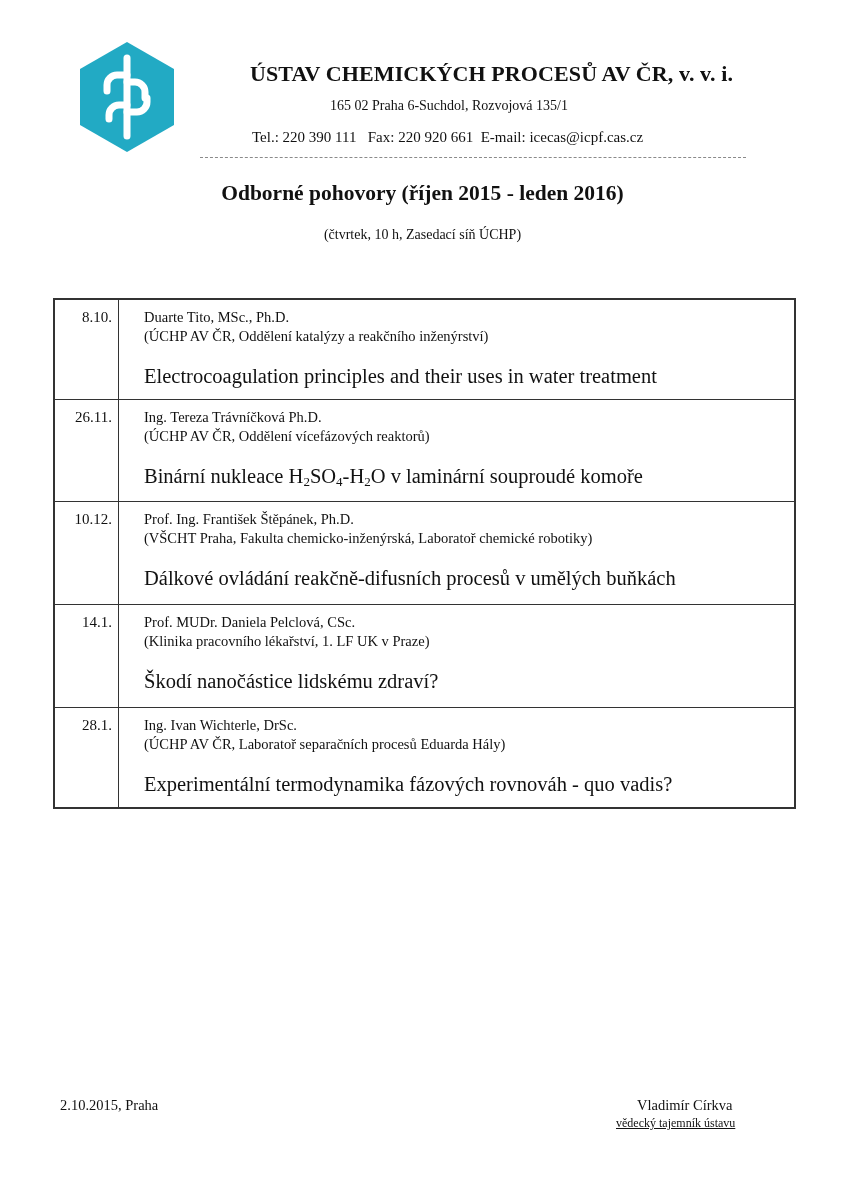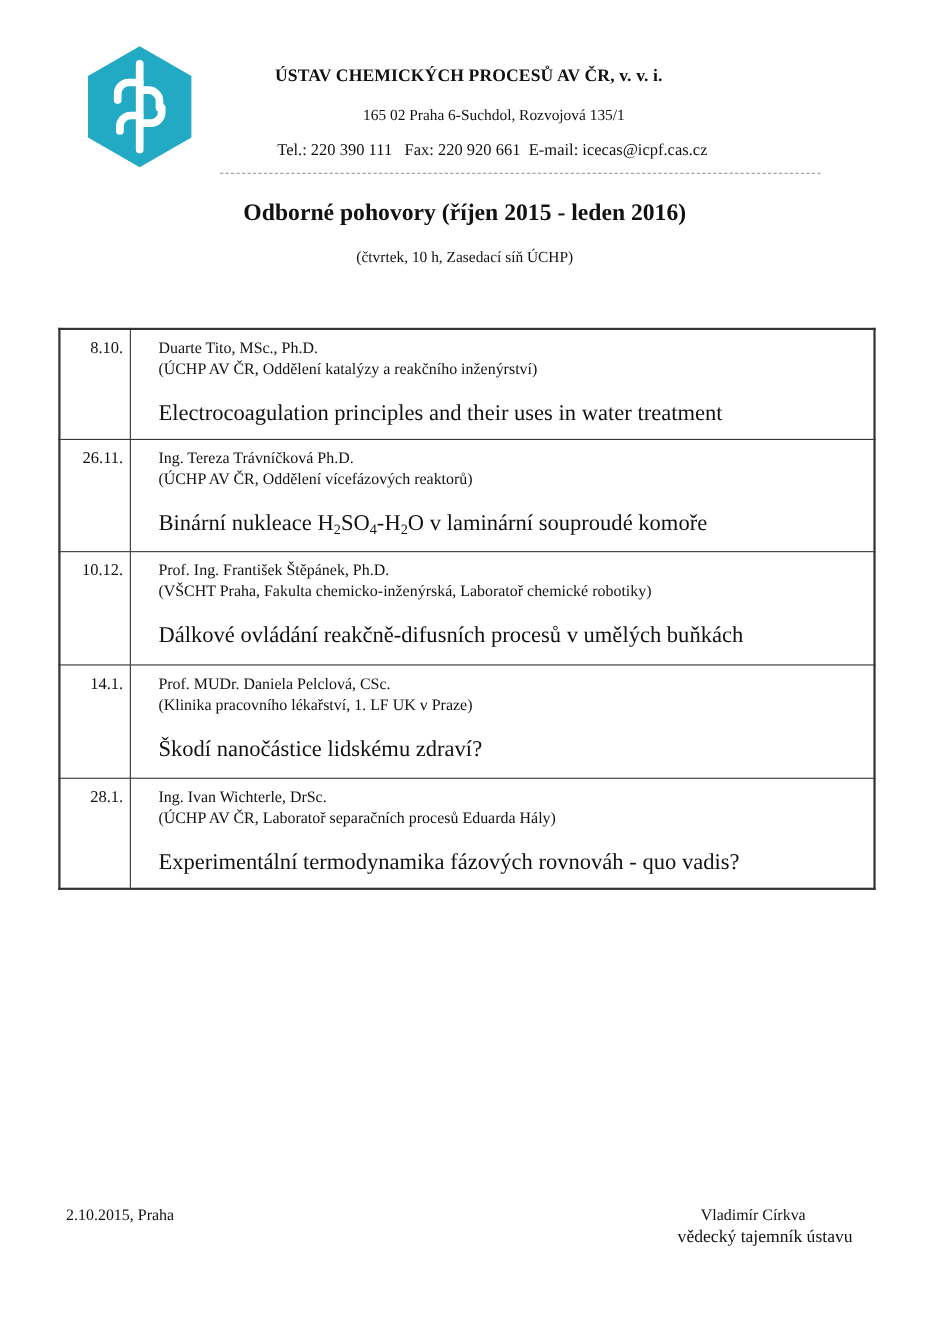--- a/index.html
+++ b/index.html
@@ -3,21 +3,21 @@
 <meta charset="utf-8">
 <style>
   html, body { margin: 0; padding: 0; background: #ffffff; }
   body {
     width: 845px; height: 1200px; position: relative; overflow: hidden;
     font-family: "Liberation Serif", serif; color: #111;
   }
   .logo { position: absolute; left: 77px; top: 40px; width: 100px; height: 114px; }
   .org-name {
     position: absolute; left: 250px; top: 61px; width: 470px;
-    font-size: 16px; font-weight: bold; white-space: nowrap; letter-spacing: 0.1px;
+    font-size: 22px; font-weight: bold; white-space: nowrap; letter-spacing: 0.1px;
   }
   .address {
     position: absolute; left: 330px; top: 98px;
     font-size: 14px; white-space: nowrap;
   }
   .contacts {
     position: absolute; left: 252px; top: 129px;
     font-size: 15px; white-space: pre;
   }
   .hr-dashed {
@@ -48,21 +48,21 @@
   .speaker, .affil { font-size: 14.5px; line-height: 19px; white-space: nowrap; }
   .talk { font-size: 20.5px; line-height: 28px; padding: 16px 0 8px 0; }
   .talk sub { font-size: 13px; vertical-align: -3px; line-height: 0; }
   .footer-left {
     position: absolute; left: 60px; top: 1097px; font-size: 14.5px;
   }
   .footer-right-name {
     position: absolute; left: 637px; top: 1097px; font-size: 14.5px;
   }
   .footer-right-role {
-    position: absolute; left: 616px; top: 1116px; font-size: 16px;
+    position: absolute; left: 616px; top: 1116px; font-size: 12px; text-decoration: underline;
   }
 </style>
 </head>
 <body>
 
 <div class="logo">
   <svg viewBox="0 0 100 114" width="100" height="114">
     <polygon points="50,2 97,29 97,85 50,112 3,85 3,29" fill="#22aac4"></polygon>
     <g fill="none" stroke="#ffffff" stroke-width="7" stroke-linecap="round">
       <line x1="50" y1="18" x2="50" y2="96"></line>

